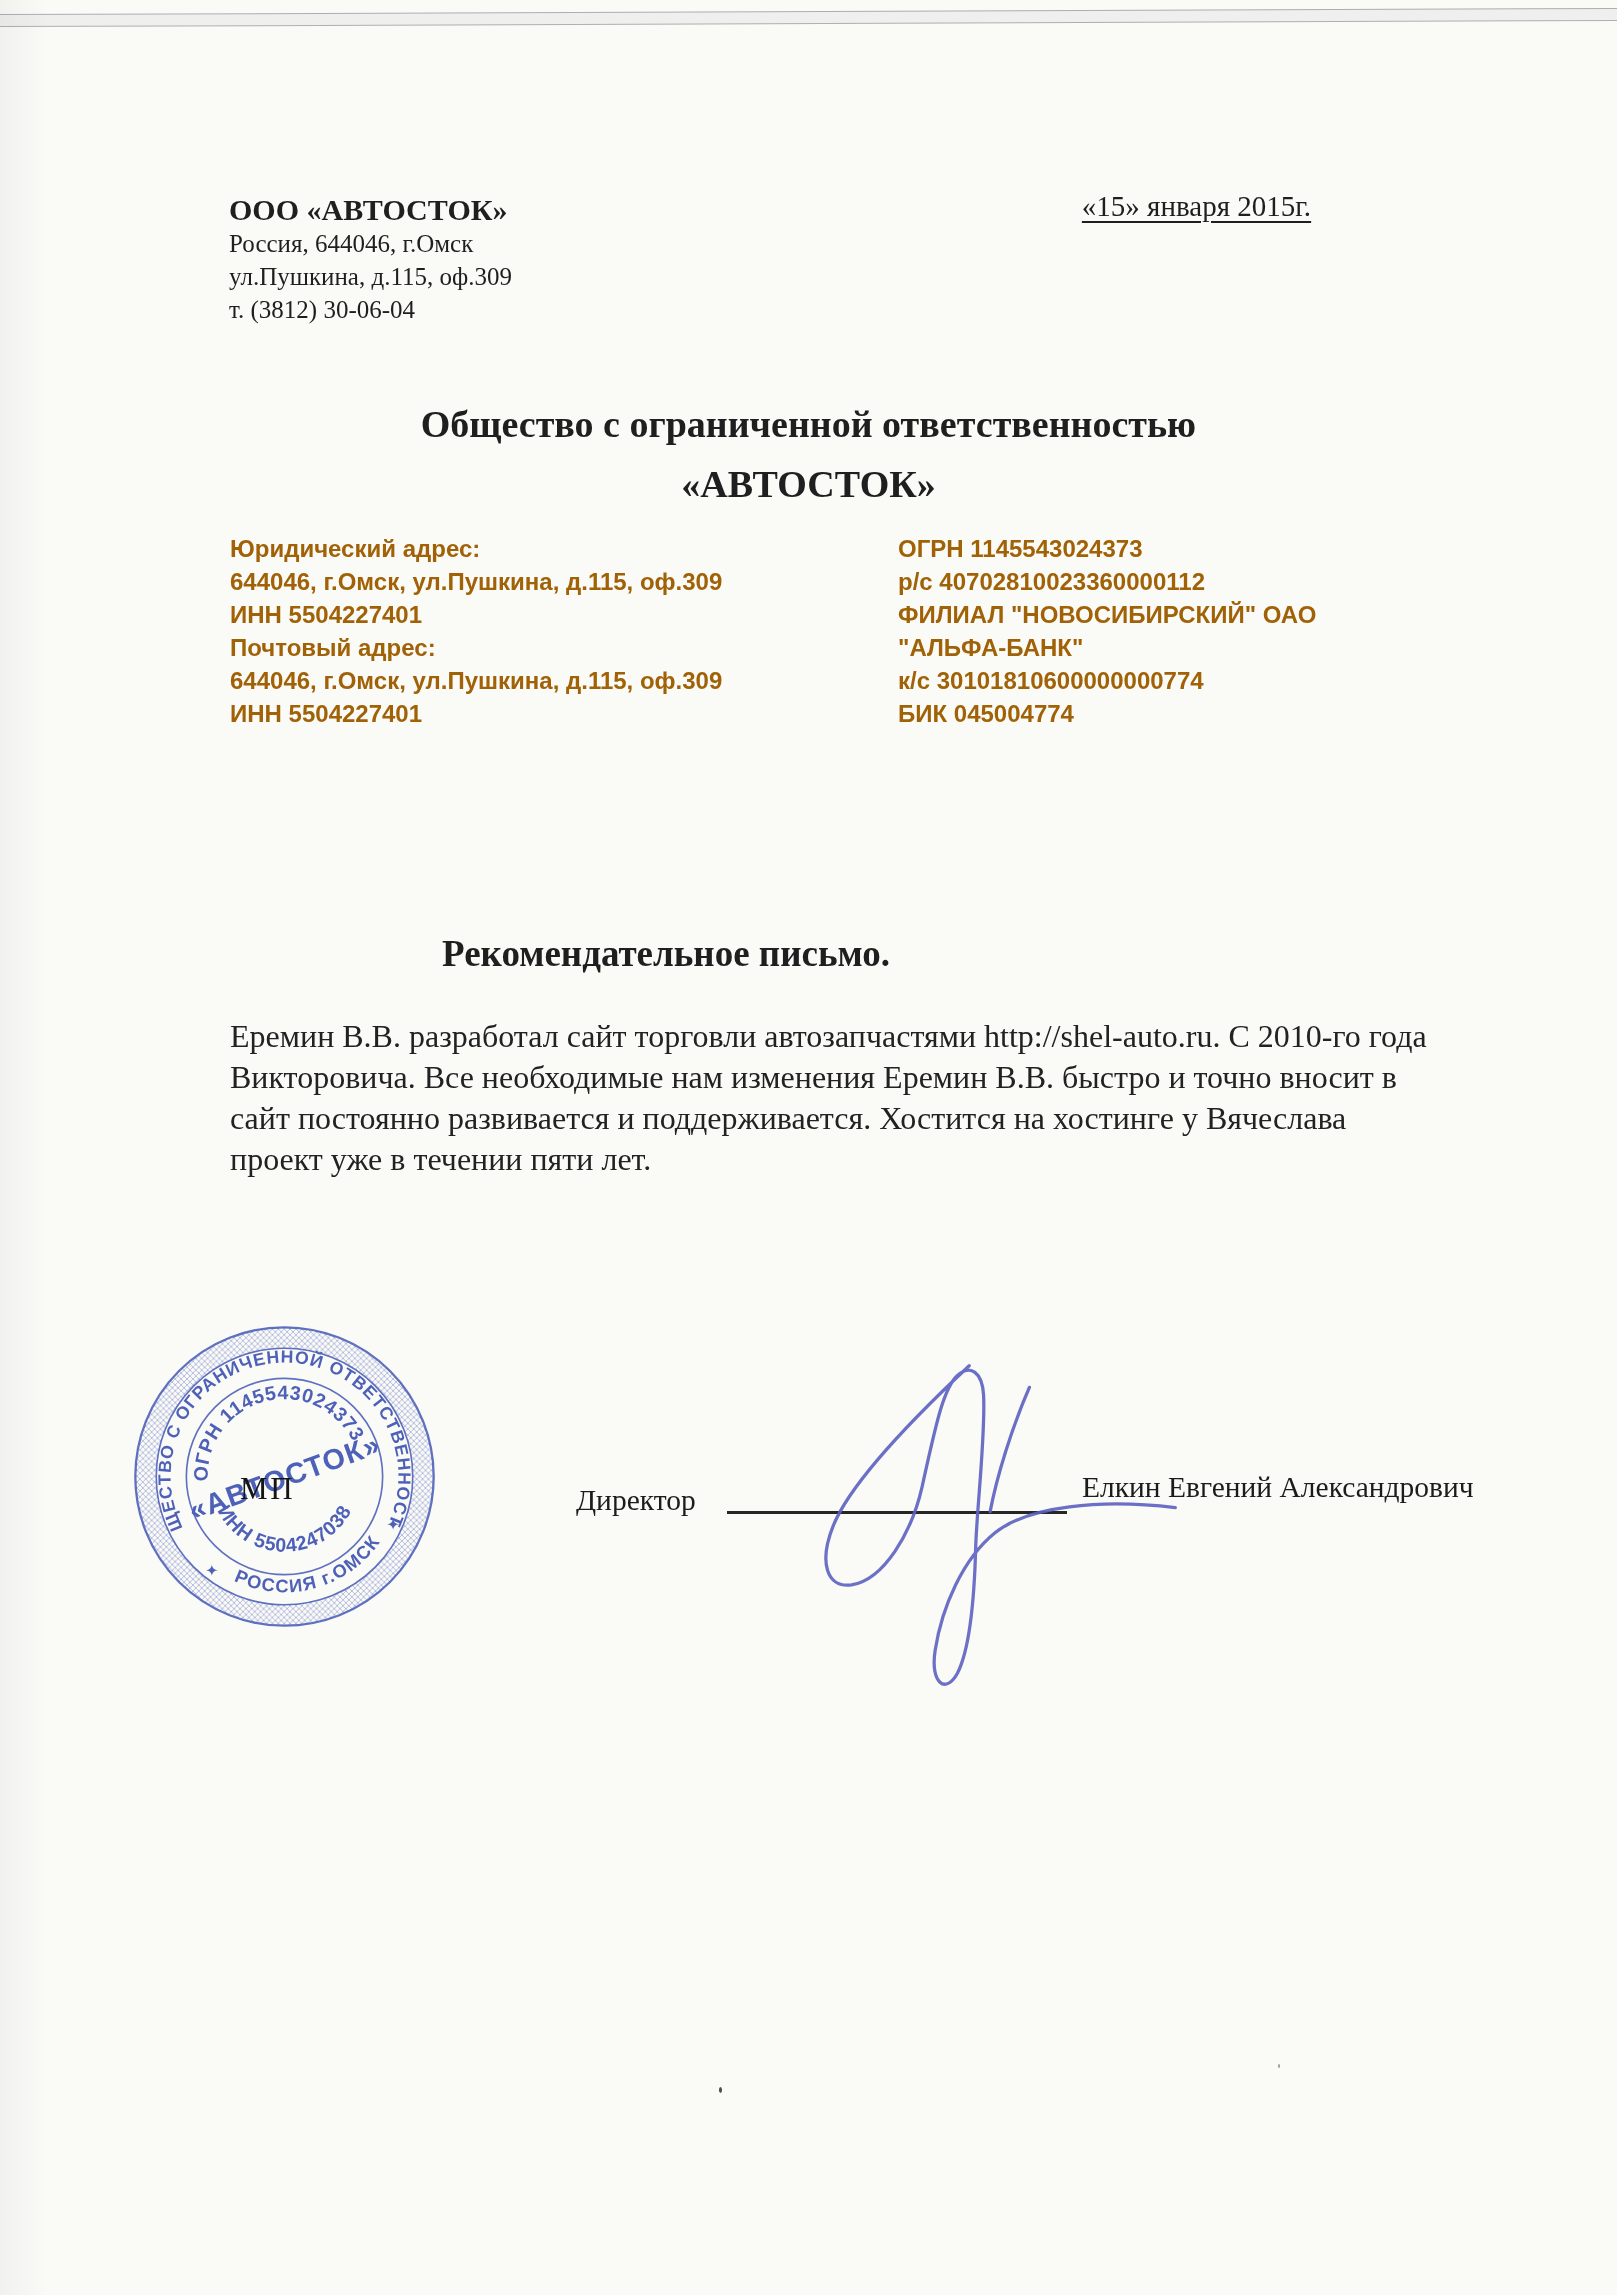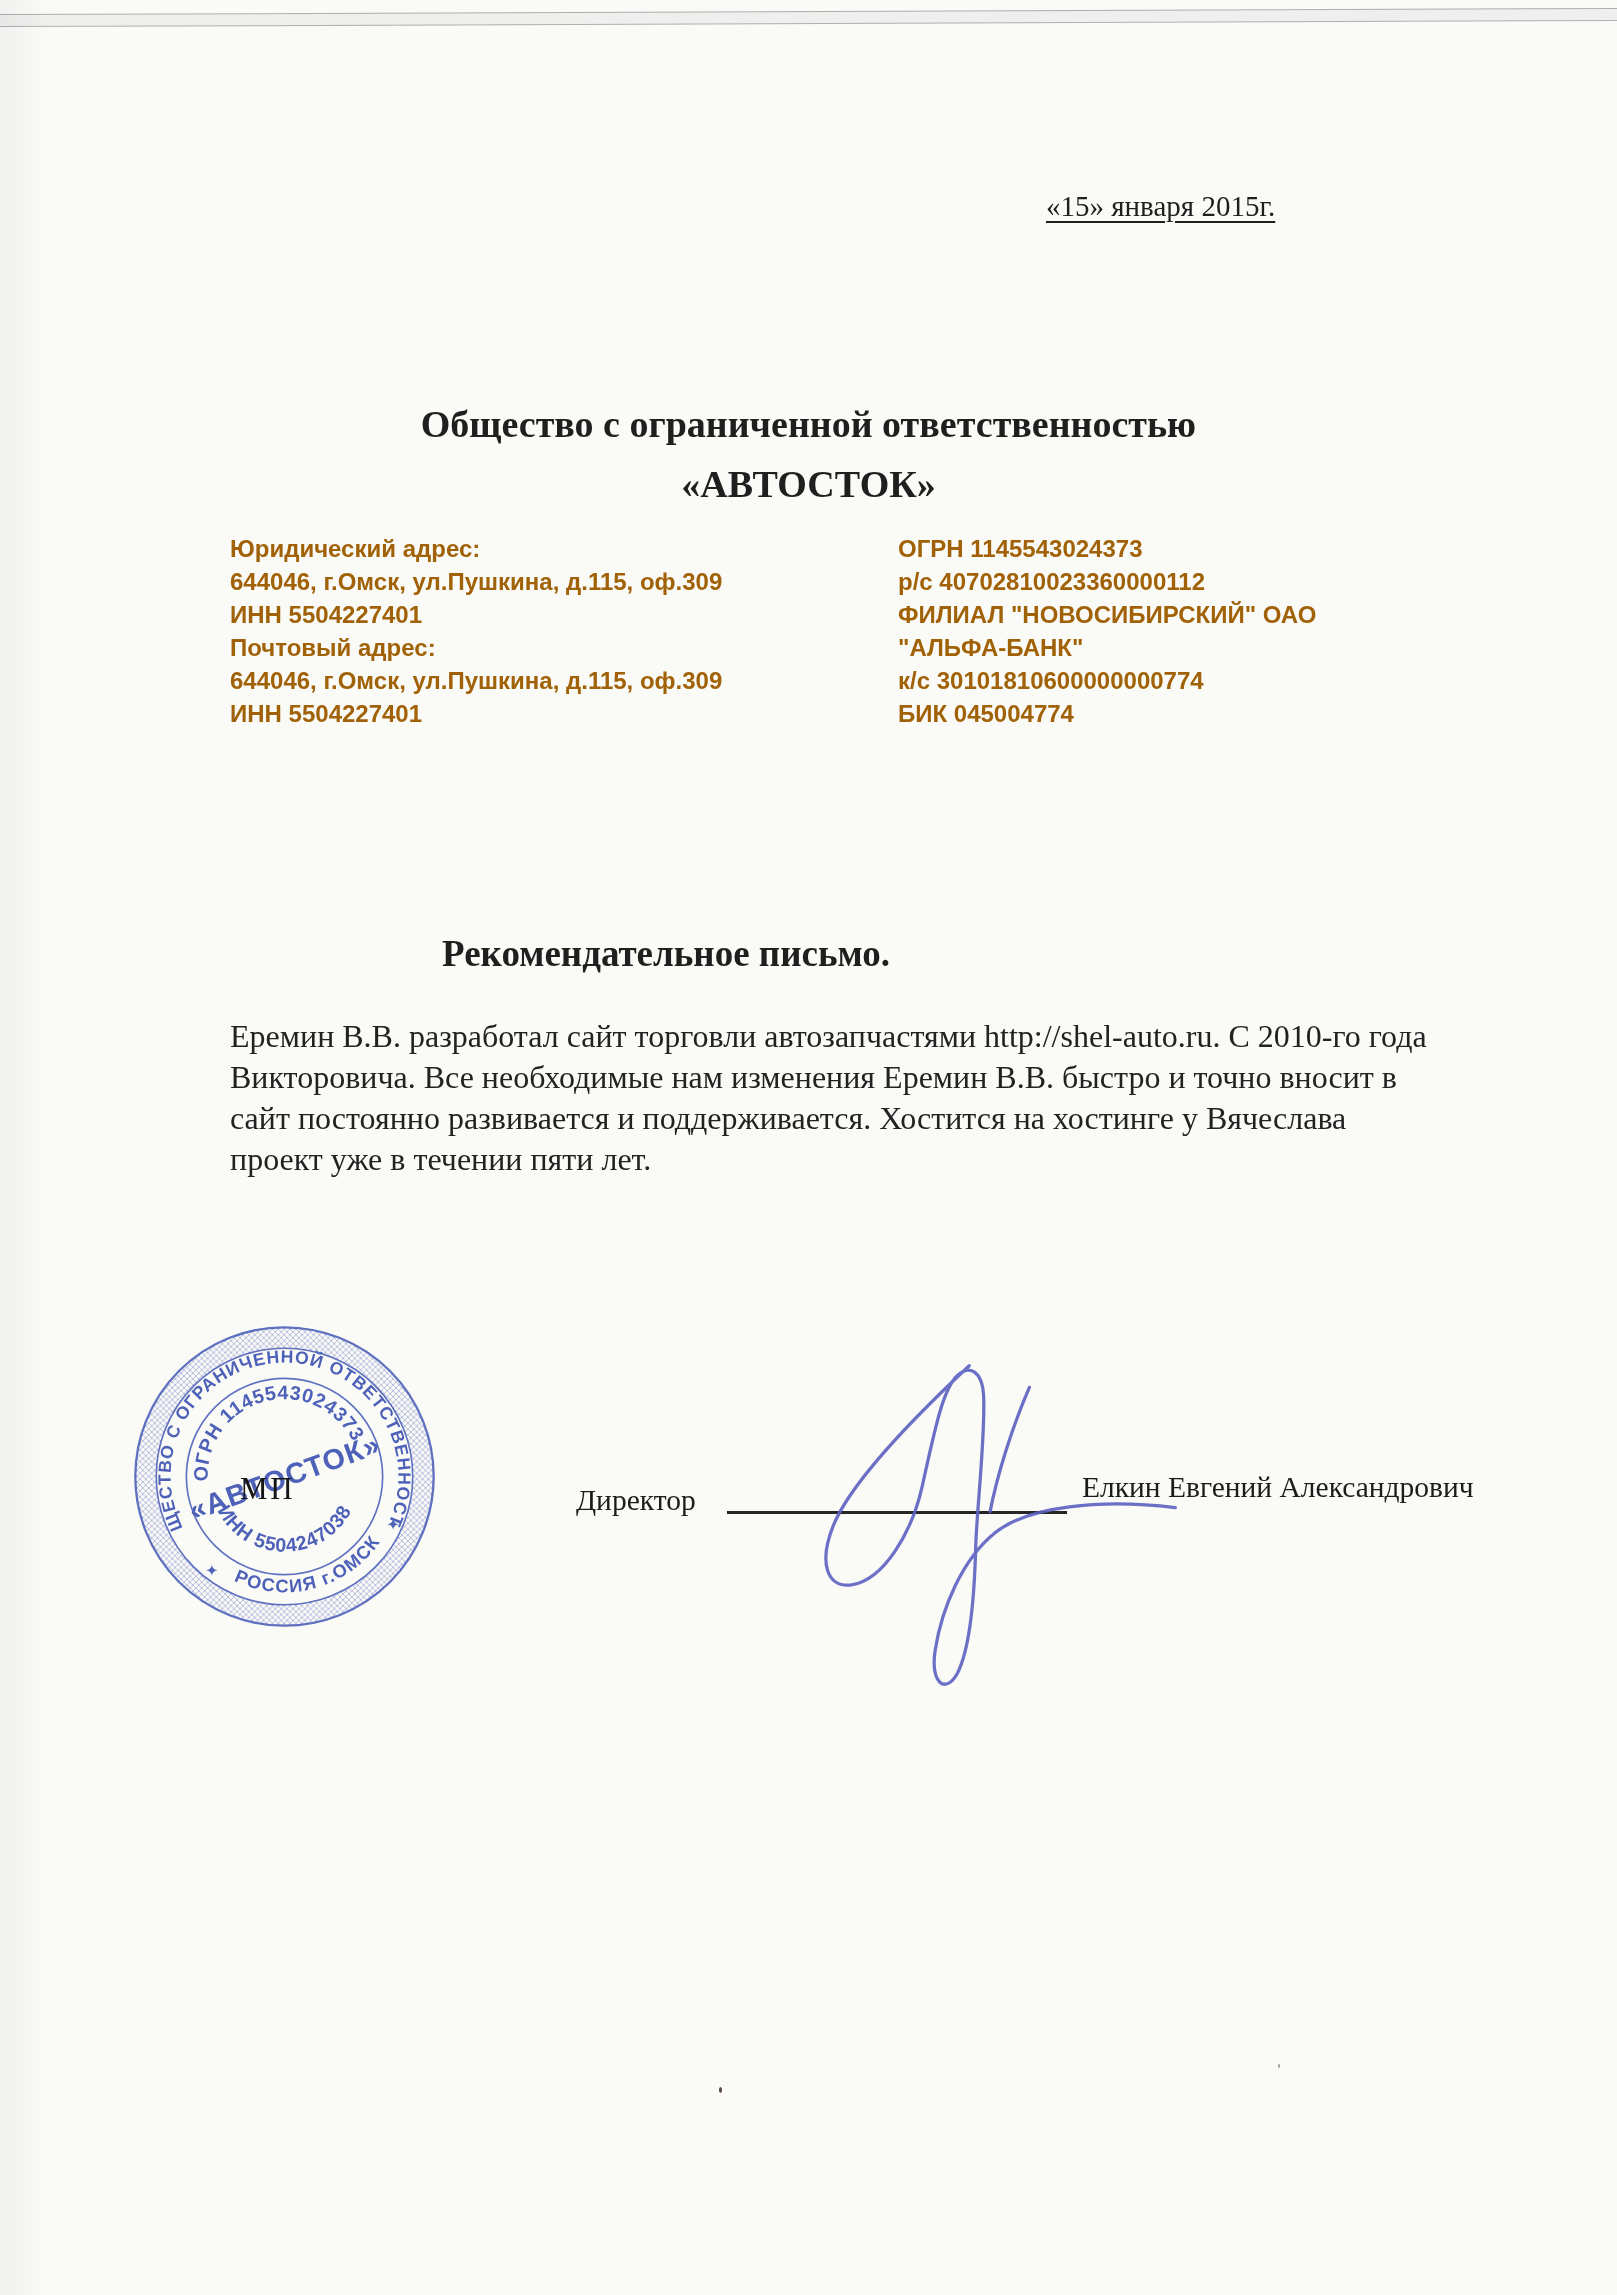--- a/index.html
+++ b/index.html
@@ -24,20 +24,21 @@
   .letterhead{position:absolute;left:229px;top:193px;}
   .company-name{font-weight:bold;font-size:30px;line-height:34px;}
   .addr{font-size:25px;line-height:33px;}
 
   .letter-date{
     position:absolute;left:1046px;top:190px;width:301px;
     font-size:29px;
     text-decoration:underline;
     text-decoration-thickness:2px;
     text-underline-offset:5.2px;
+    text-align:center;
   }
 
   .doc-title{
     position:absolute;left:0;top:394px;width:1617px;
     text-align:center;font-weight:bold;font-size:38px;line-height:60px;
   }
 
   .requisites{position:absolute;top:532px;
     font-family:"Liberation Sans","DejaVu Sans",sans-serif;
     font-weight:bold;font-size:24px;line-height:33px;color:#a16207;}
@@ -70,20 +71,26 @@
 </head>
 <body>
 
 <div class="page">
 
   <div class="paper-shade"></div>
   <div class="scanband"></div>
   <div class="scanline a"></div>
   <div class="scanline b"></div>
 
+  <div class="letterhead">
+    <div class="company-name">ООО «АВТОСТОК»</div>
+    <div class="addr">Россия, 644046, г.Омск</div>
+    <div class="addr">ул.Пушкина, д.115, оф.309</div>
+    <div class="addr">т. (3812) 30-06-04</div>
+  </div>
 
   <div class="letter-date">«15» января 2015г.</div>
 
   <div class="doc-title">
     <div>Общество с ограниченной ответственностью</div>
     <div>«АВТОСТОК»</div>
   </div>
 
   <div class="requisites left">
     <div>Юридический адрес:</div>

